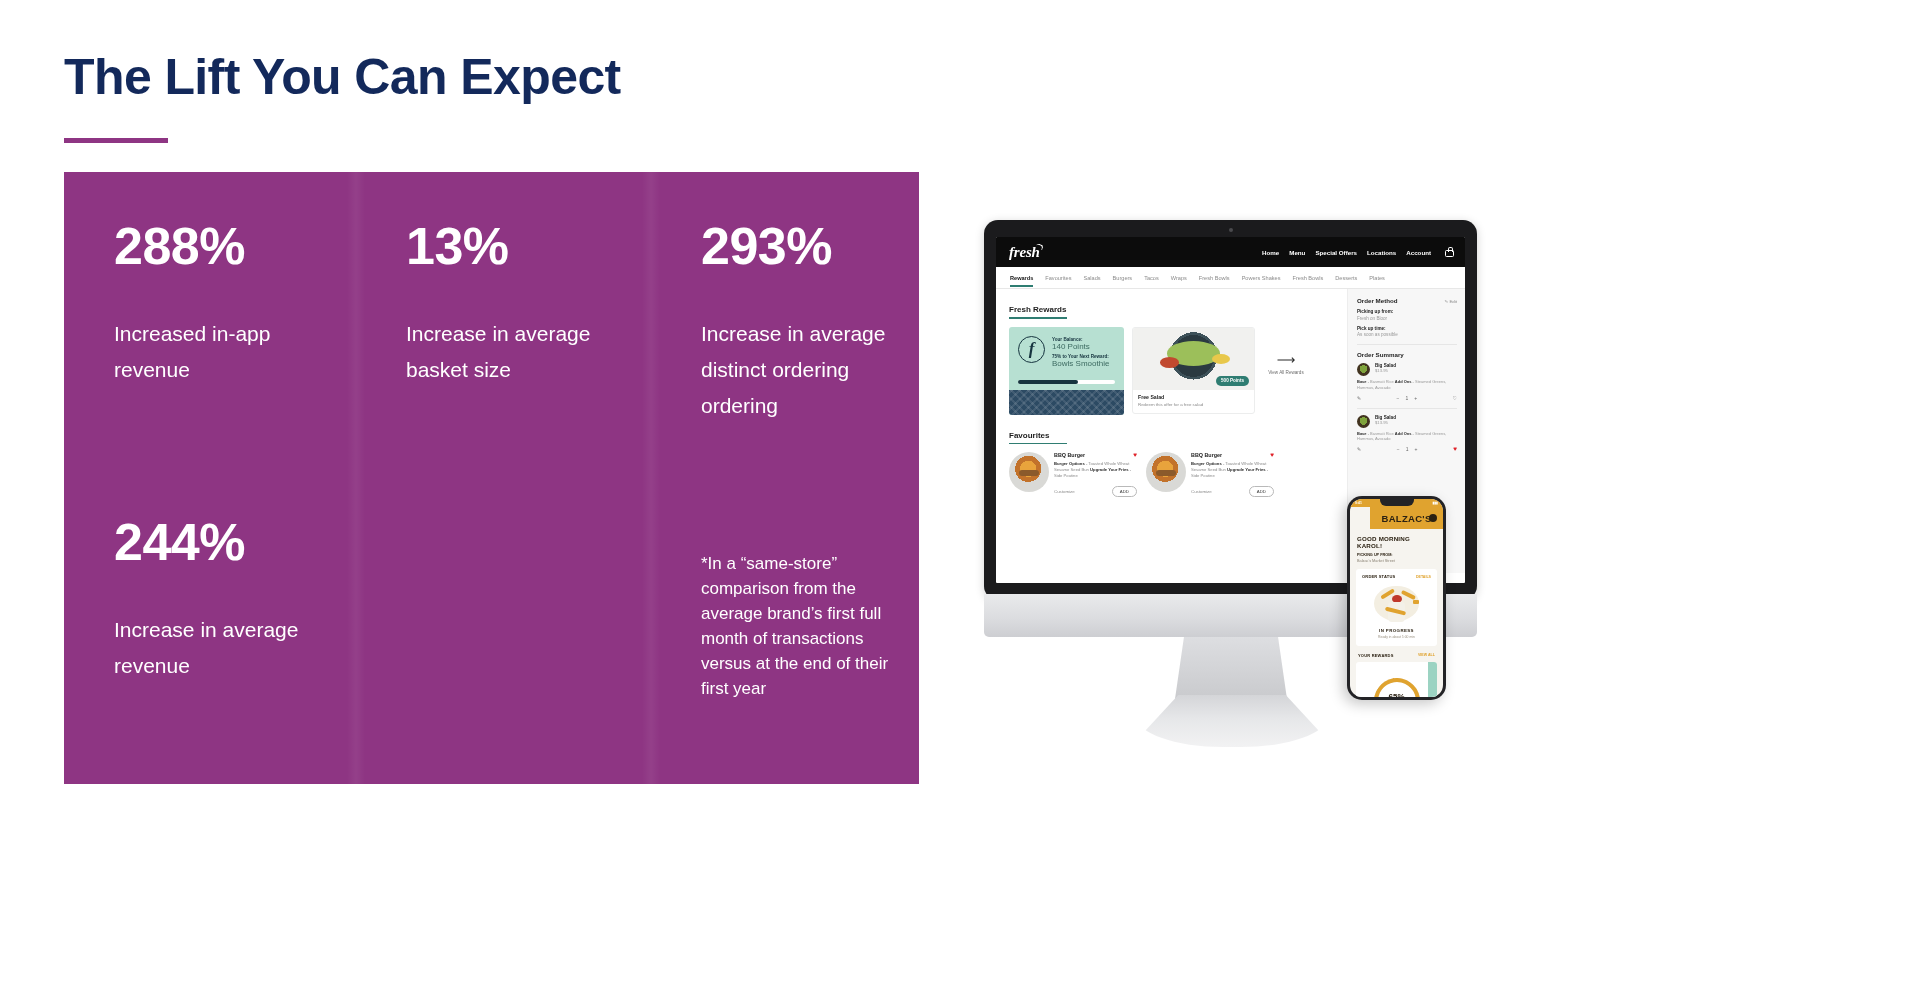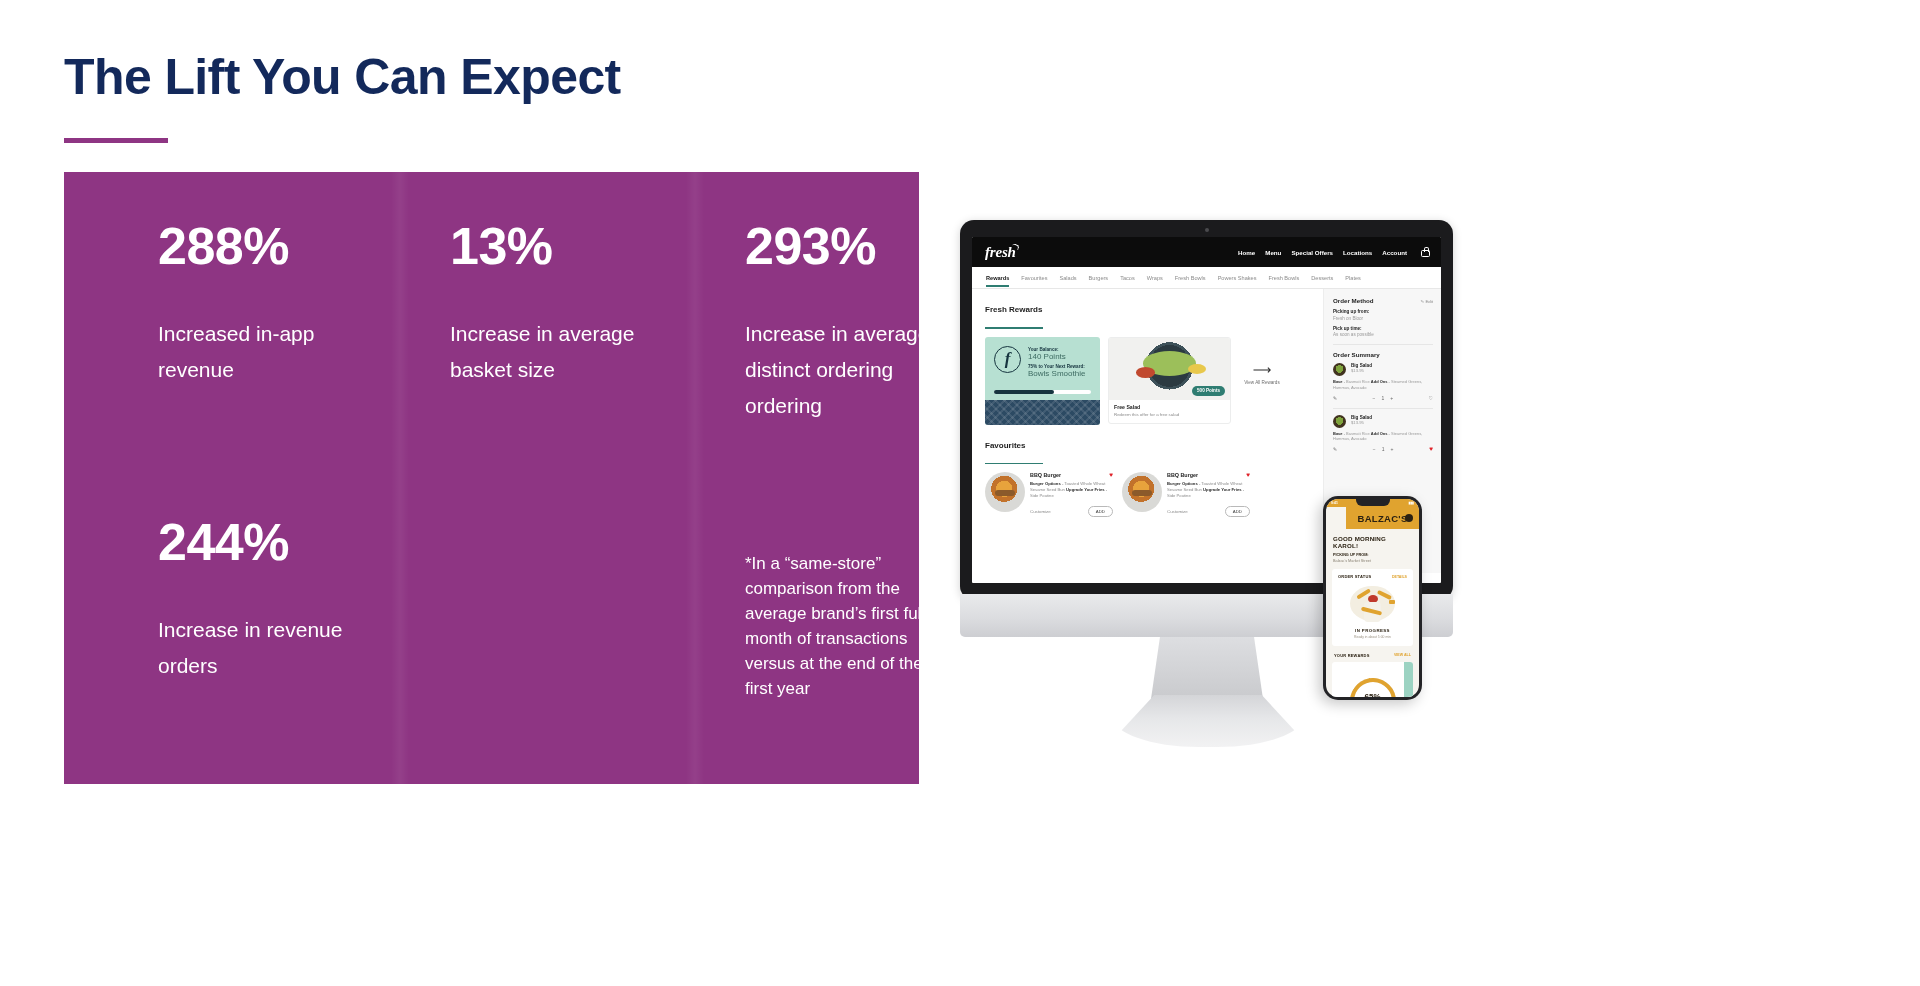--- a/index.html
+++ b/index.html
@@ -27,21 +27,21 @@
     position: absolute; left: 64px; top: 172px;
     width: 855px; height: 612px;
     background: #8E3583;
     display: flex;
   }
   .stats-col {
     position: relative;
     flex: 0 0 auto;
     padding: 48px 0 0 50px;
   }
-  .col-1 { width: 292px; margin-left: 44px; }
+  .col-1 { width: 292px; }
   .col-2 { width: 295px; }
   .col-3 { width: 268px; }
   
   .stats-col.col-2::before,
   .stats-col.col-3::before {
     content: ""; position: absolute; left: -9px; top: 0;
     width: 18px; height: 100%;
     background: linear-gradient(to right, rgba(255,255,255,0.00), rgba(255,255,255,0.055) 50%, rgba(255,255,255,0.00));
     pointer-events: none;
   }
@@ -57,21 +57,21 @@
   }
   .col-3 .stat-label { max-width: 205px; }
   .footnote {
     margin-top: 0;
     font-size: 17px; color: #ffffff;
     line-height: 1.47; max-width: 195px;
   }
   .col-3 .stat-slot-bottom { padding-top: 36px; }
 
   
-  .device-area { position: absolute; left: 936px; top: 180px; width: 900px; height: 600px; }
+  .device-area { position: absolute; left: 960px; top: 180px; width: 900px; height: 600px; }
 
   .monitor {
     position: absolute; left: 24px; top: 40px;
     width: 493px; height: 380px;
     background: #1b1b1d;
     border-radius: 14px;
     padding: 17px 12px 17px 12px;
     box-shadow: 0 2px 10px rgba(0,0,0,0.18);
   }
   .mon-cam {
@@ -133,21 +133,21 @@
     display:flex; align-items:center; gap:12px; padding: 0 14px;
   }
   .site-tabs span { font-size:5.6px; color:#8b8b8b; position:relative; white-space:nowrap;}
   .site-tabs span.active { color:#141414; font-weight:700; }
   .site-tabs span.active::after{
     content:""; position:absolute; left:0; right:0; bottom:-6px; height:1.6px; background:#2f7d72;
   }
 
   .site-body { display:flex; height: 284px; background:#fff; }
   .site-main { flex:1; padding: 9px 11px 0 13px; }
-  .sec-head { font-size:8px; font-weight:700; color:#1d1d1d; display:inline-block; padding-bottom:13px;}
+  .sec-head { font-size:8px; font-weight:700; color:#1d1d1d; display:inline-block; padding-bottom:3px;}
   .sec-rule { width:58px; height:1.6px; background:#2f7d72; margin: 0 0 8px 0; }
 
   .rewards-row { display:flex; align-items:flex-start; gap:8px; }
   .balance-card {
     width:115px; height:88px; background:#b7e0d2; border-radius:3px; overflow:hidden; position:relative;
     padding: 9px 0 0 9px;
   }
   .bal-top { display:flex; gap:7px; }
   .f-circle {
     width:27px; height:27px; border-radius:50%; border:1.3px solid #16343f;
@@ -267,21 +267,21 @@
 
   <div class="stats-panel">
 
     <div class="stats-col col-1">
       <div class="stat-slot">
         <div class="stat-value">288%</div>
         <div class="stat-label">Increased in-app revenue</div>
       </div>
       <div class="stat-slot stat-slot-bottom">
         <div class="stat-value">244%</div>
-        <div class="stat-label">Increase in revenue orders</div>
+        <div class="stat-label">Increase in average revenue</div>
       </div>
     </div>
 
     <div class="stats-col col-2">
       <div class="stat-slot">
         <div class="stat-value">13%</div>
         <div class="stat-label">Increase in average basket size</div>
       </div>
     </div>
 

